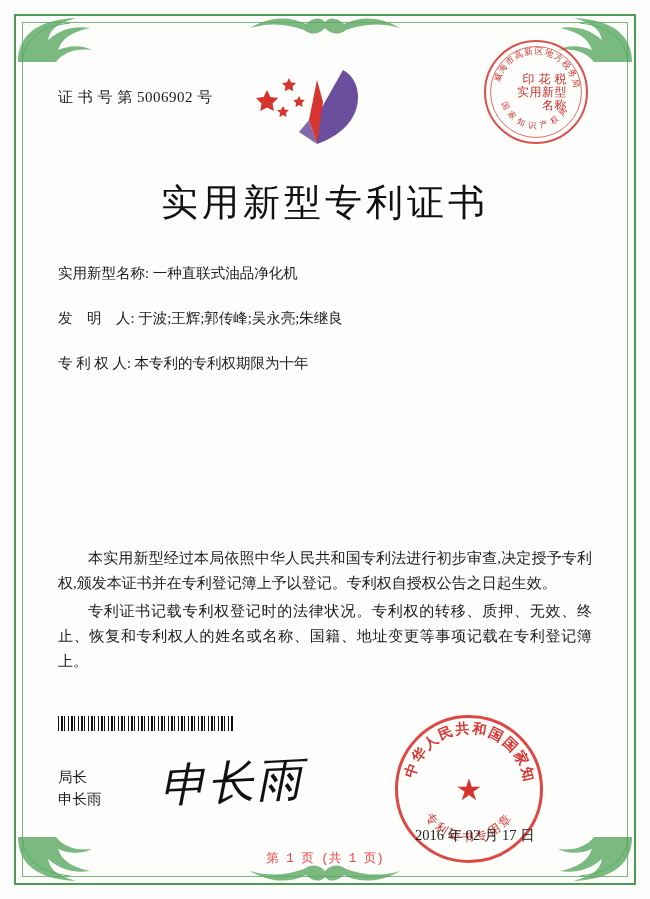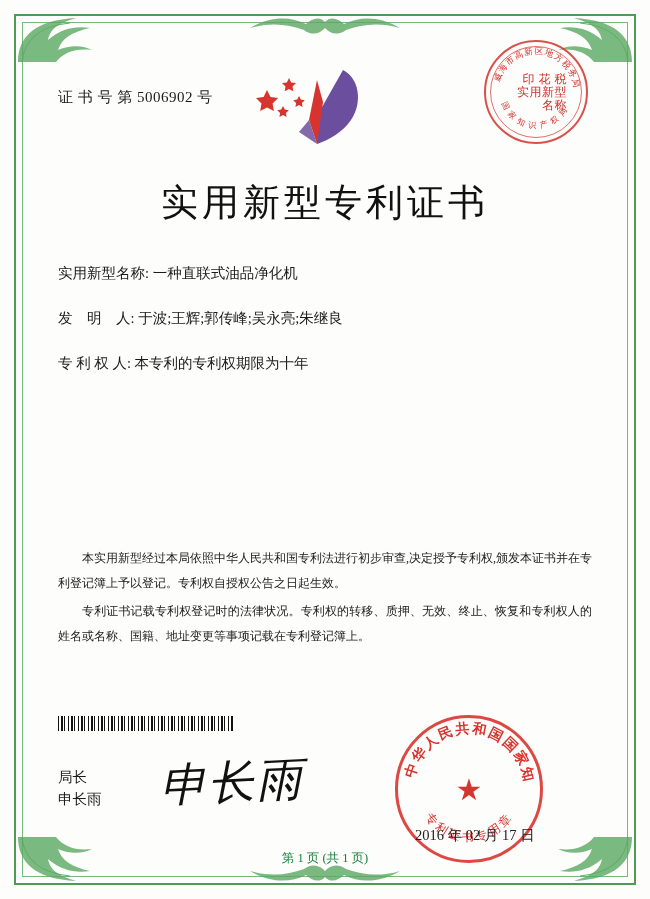--- a/index.html
+++ b/index.html
@@ -142,21 +142,21 @@
   }
   .field .lbl { display:inline-block; }
   .field .val { display:inline-block; }
 
   
   .body-text {
     position: absolute;
     left: 58px;
     right: 58px;
     top: 546px;
-    font-size: 12px;
+    font-size: 15px;
     line-height: 25px;
     text-align: justify;
   }
   .body-text p {
     margin: 0 0 3px 0;
     text-indent: 2em;
   }
 
   
   .barcode {
@@ -229,21 +229,22 @@
     font-size: 14.5px;
     color:#222;
   }
 
   .page-footer {
     position:absolute;
     left:0; right:0;
     bottom: 32px;
     text-align:center;
     font-size: 12.5px;
-    color:#15803d;
+    color:#ef4444;
+    font-family:Liberation Mono, monospace;
   }
 </style>
 </head>
 <body>
 
 <div class="page">
 
   <div class="border-outer"></div>
   <div class="border-inner"></div>
 

